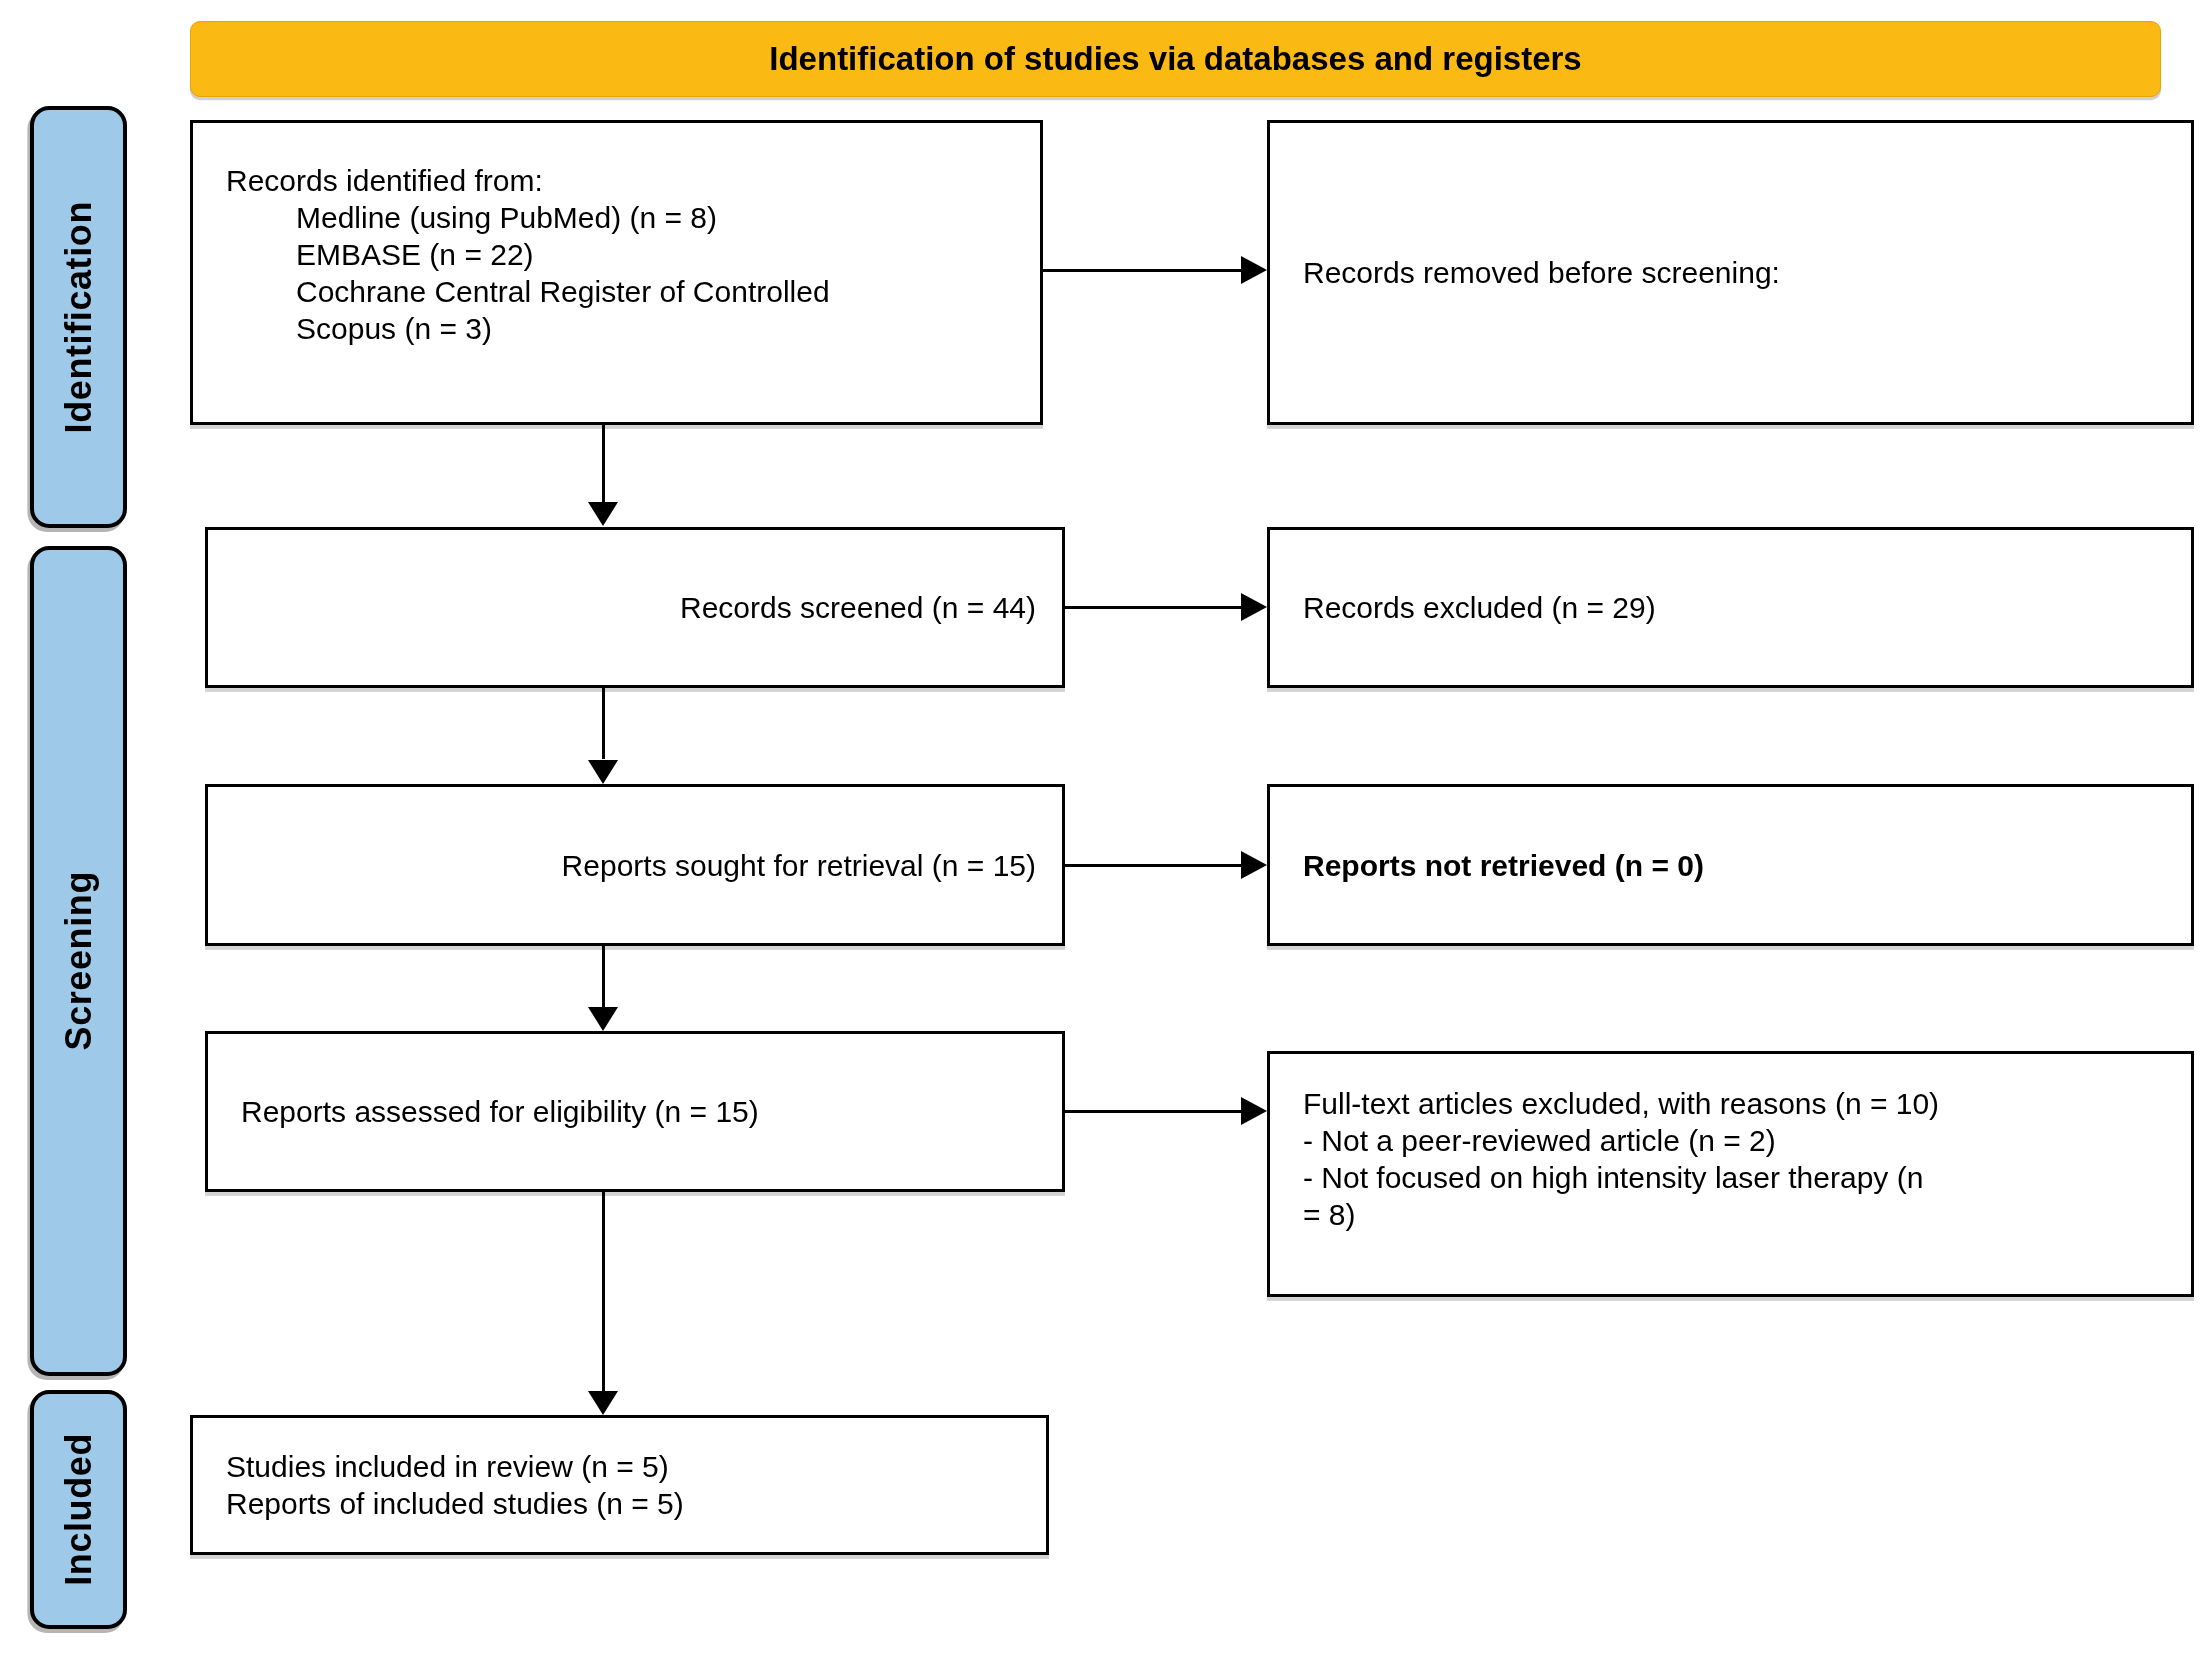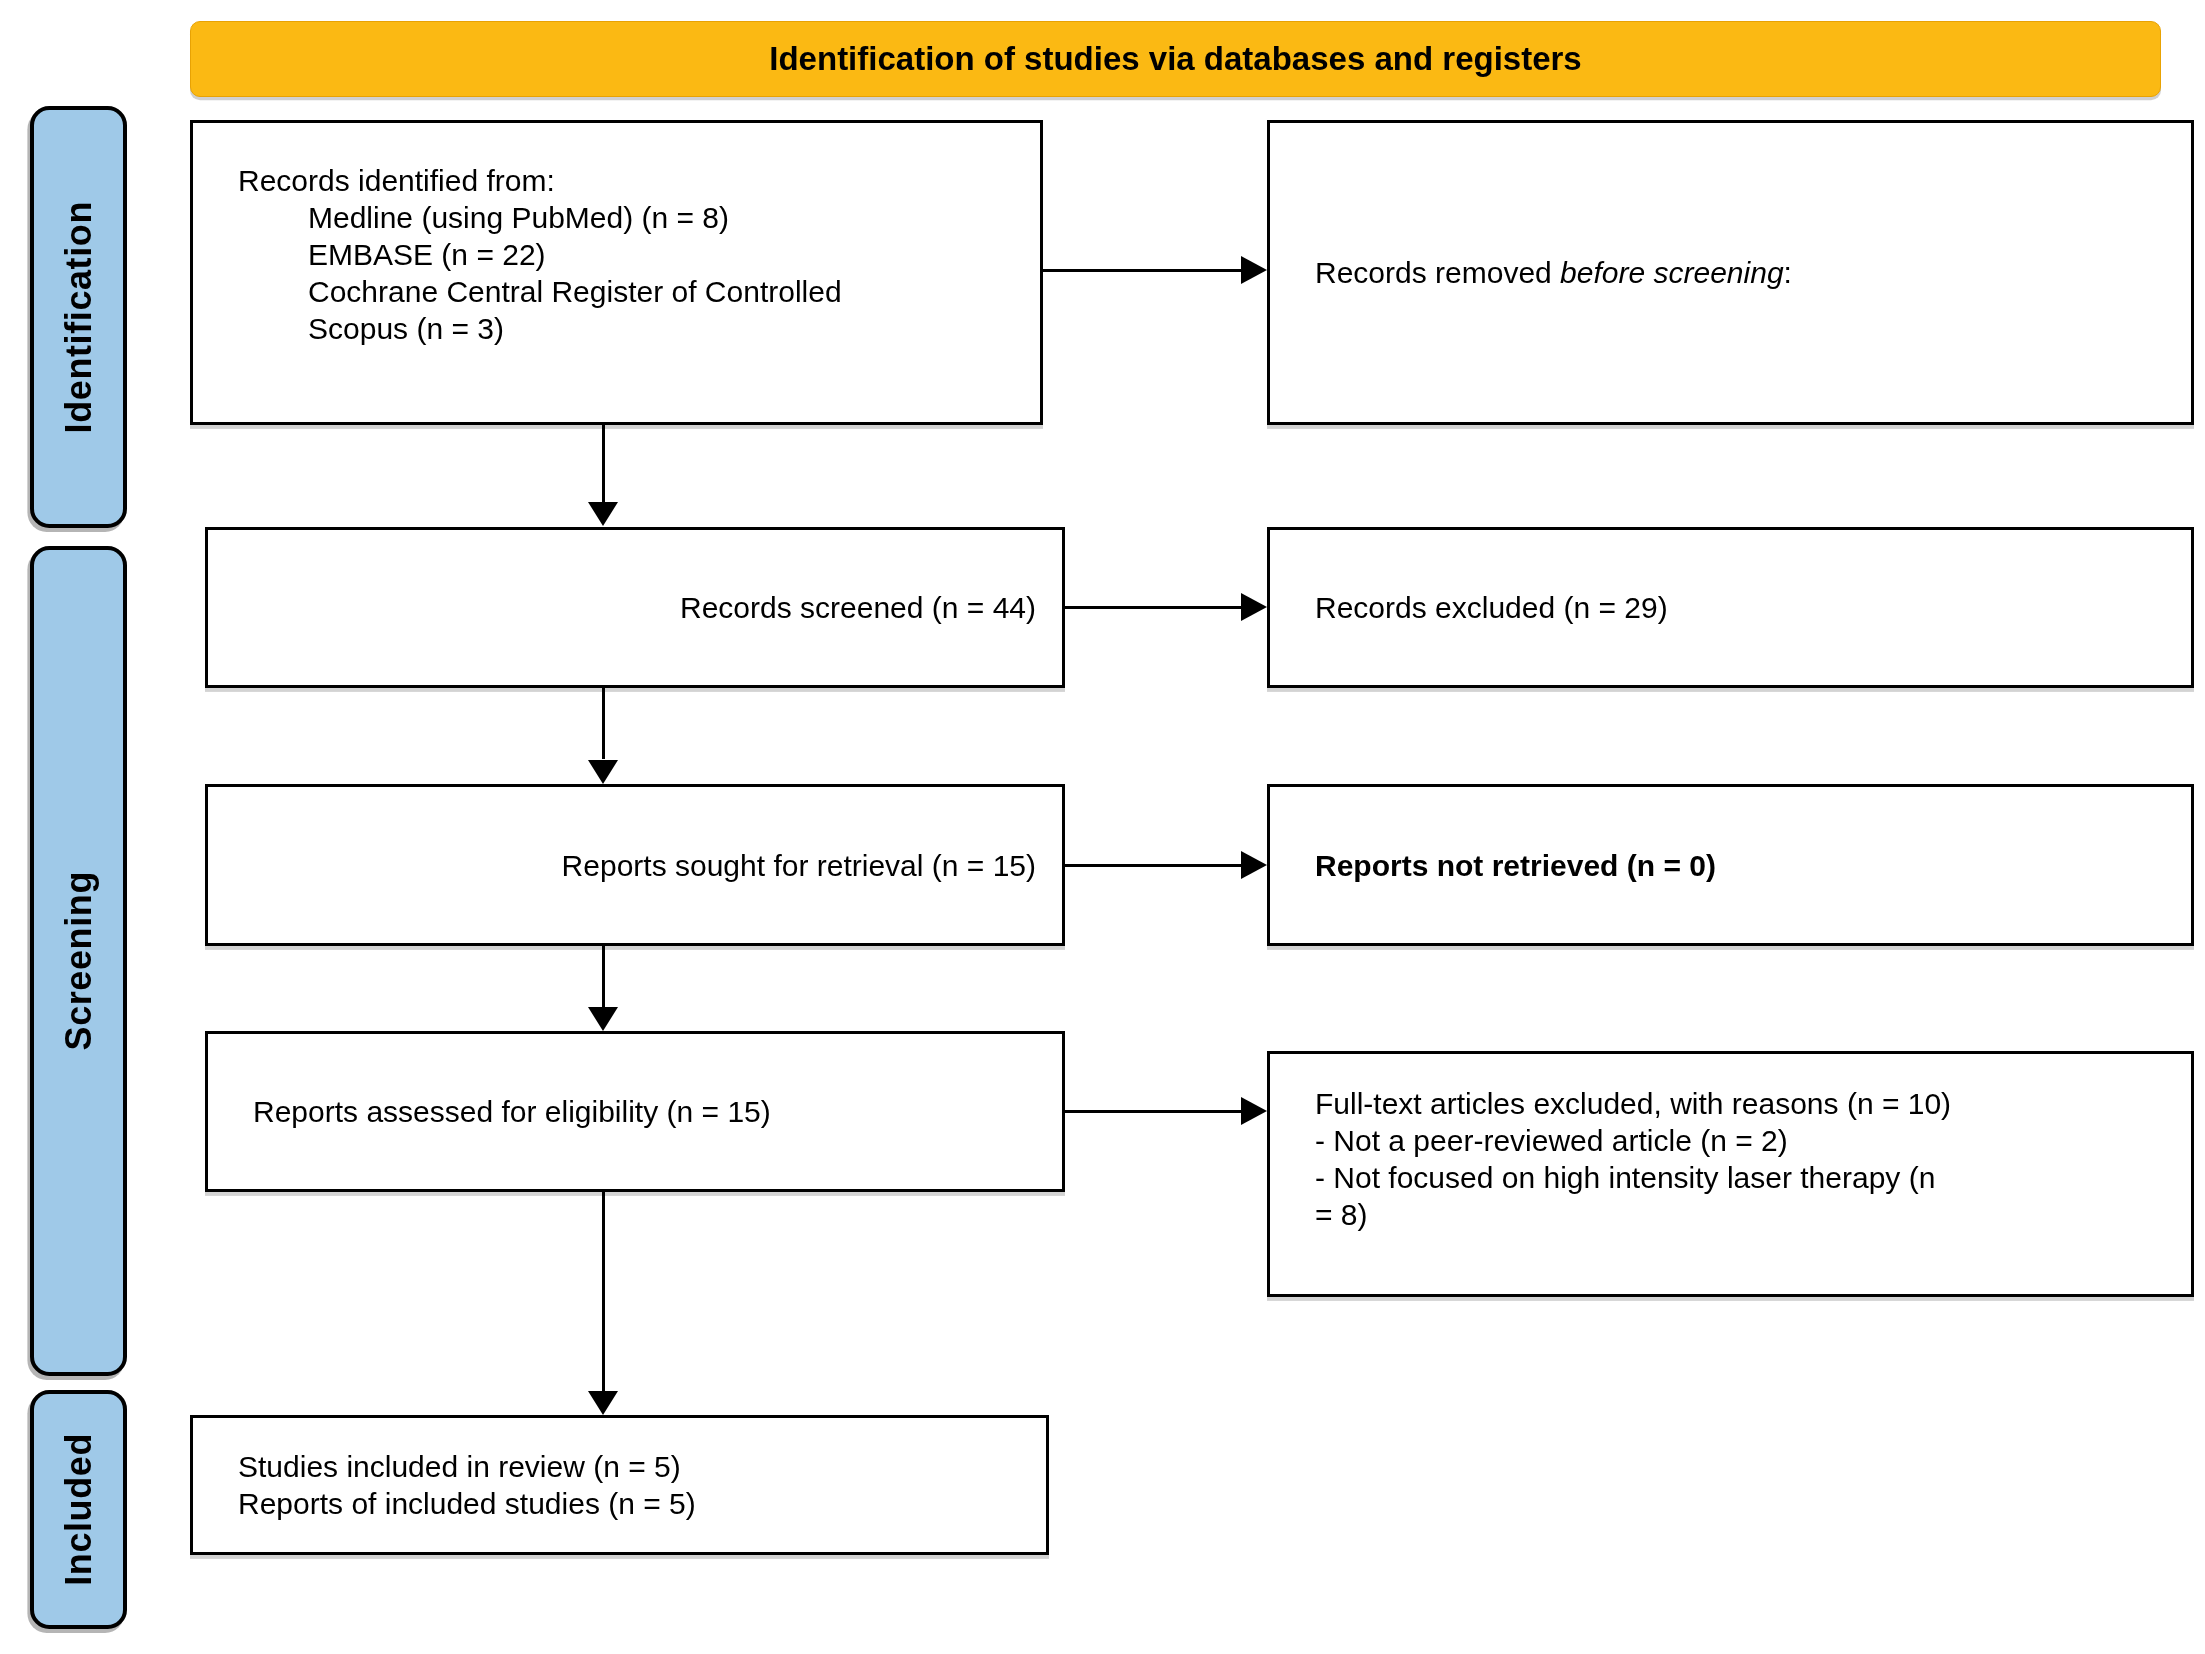--- a/index.html
+++ b/index.html
@@ -53,36 +53,35 @@
   .stage-included{ top:1390px; height:239px; }
   
   .fbox{
     position:absolute;
     background:var(--box-bg);
     border:3.2px solid var(--line);
     font-size:30px;
     line-height:37px;
     display:flex; flex-direction:column;
     box-shadow:0 3.9px 0 rgba(130,130,130,0.35);
-    padding-left:12px;
   }
   .fbox .inner{ padding:0 26px 0 33px; width:100%; }
   .v-center{ justify-content:center; }
   .v-top{ justify-content:flex-start; }
   .indent{ padding-left:70px; }
   .box-identified   { left:190px;  top:120px;  width:853px; height:305px; padding-top:39px; }
   .box-removed      { left:1267px; top:120px;  width:927px; height:305px; }
   .box-screened     { left:205px;  top:527px;  width:860px; height:161px;text-align:right; }
   .box-excluded     { left:1267px; top:527px;  width:927px; height:161px; }
   .box-sought       { left:205px;  top:784px; width:860px; height:162px;text-align:right; }
   .box-notretrieved { left:1267px; top:784px; width:927px; height:162px;font-weight:bold; }
   .box-assessed     { left:205px;  top:1031px; width:860px; height:161px; }
   .box-fulltext     { left:1267px; top:1019px; width:927px; height:246px; padding-top:31px;margin-top:32px; }
   .box-included     { left:190px;  top:1415px; width:859px; height:140px; }
-  .em-italic{ font-style:italic; }
+  .em-italic{ }
   
   .shaft-h{ position:absolute; height:2.6px; background:var(--line); }
   .shaft-v{ position:absolute; width:2.6px;  background:var(--line); }
   .head-right{
     position:absolute; width:0; height:0;
     border-left:26px solid var(--line);
     border-top:14px solid transparent;
     border-bottom:14px solid transparent;
   }
   .head-down{

